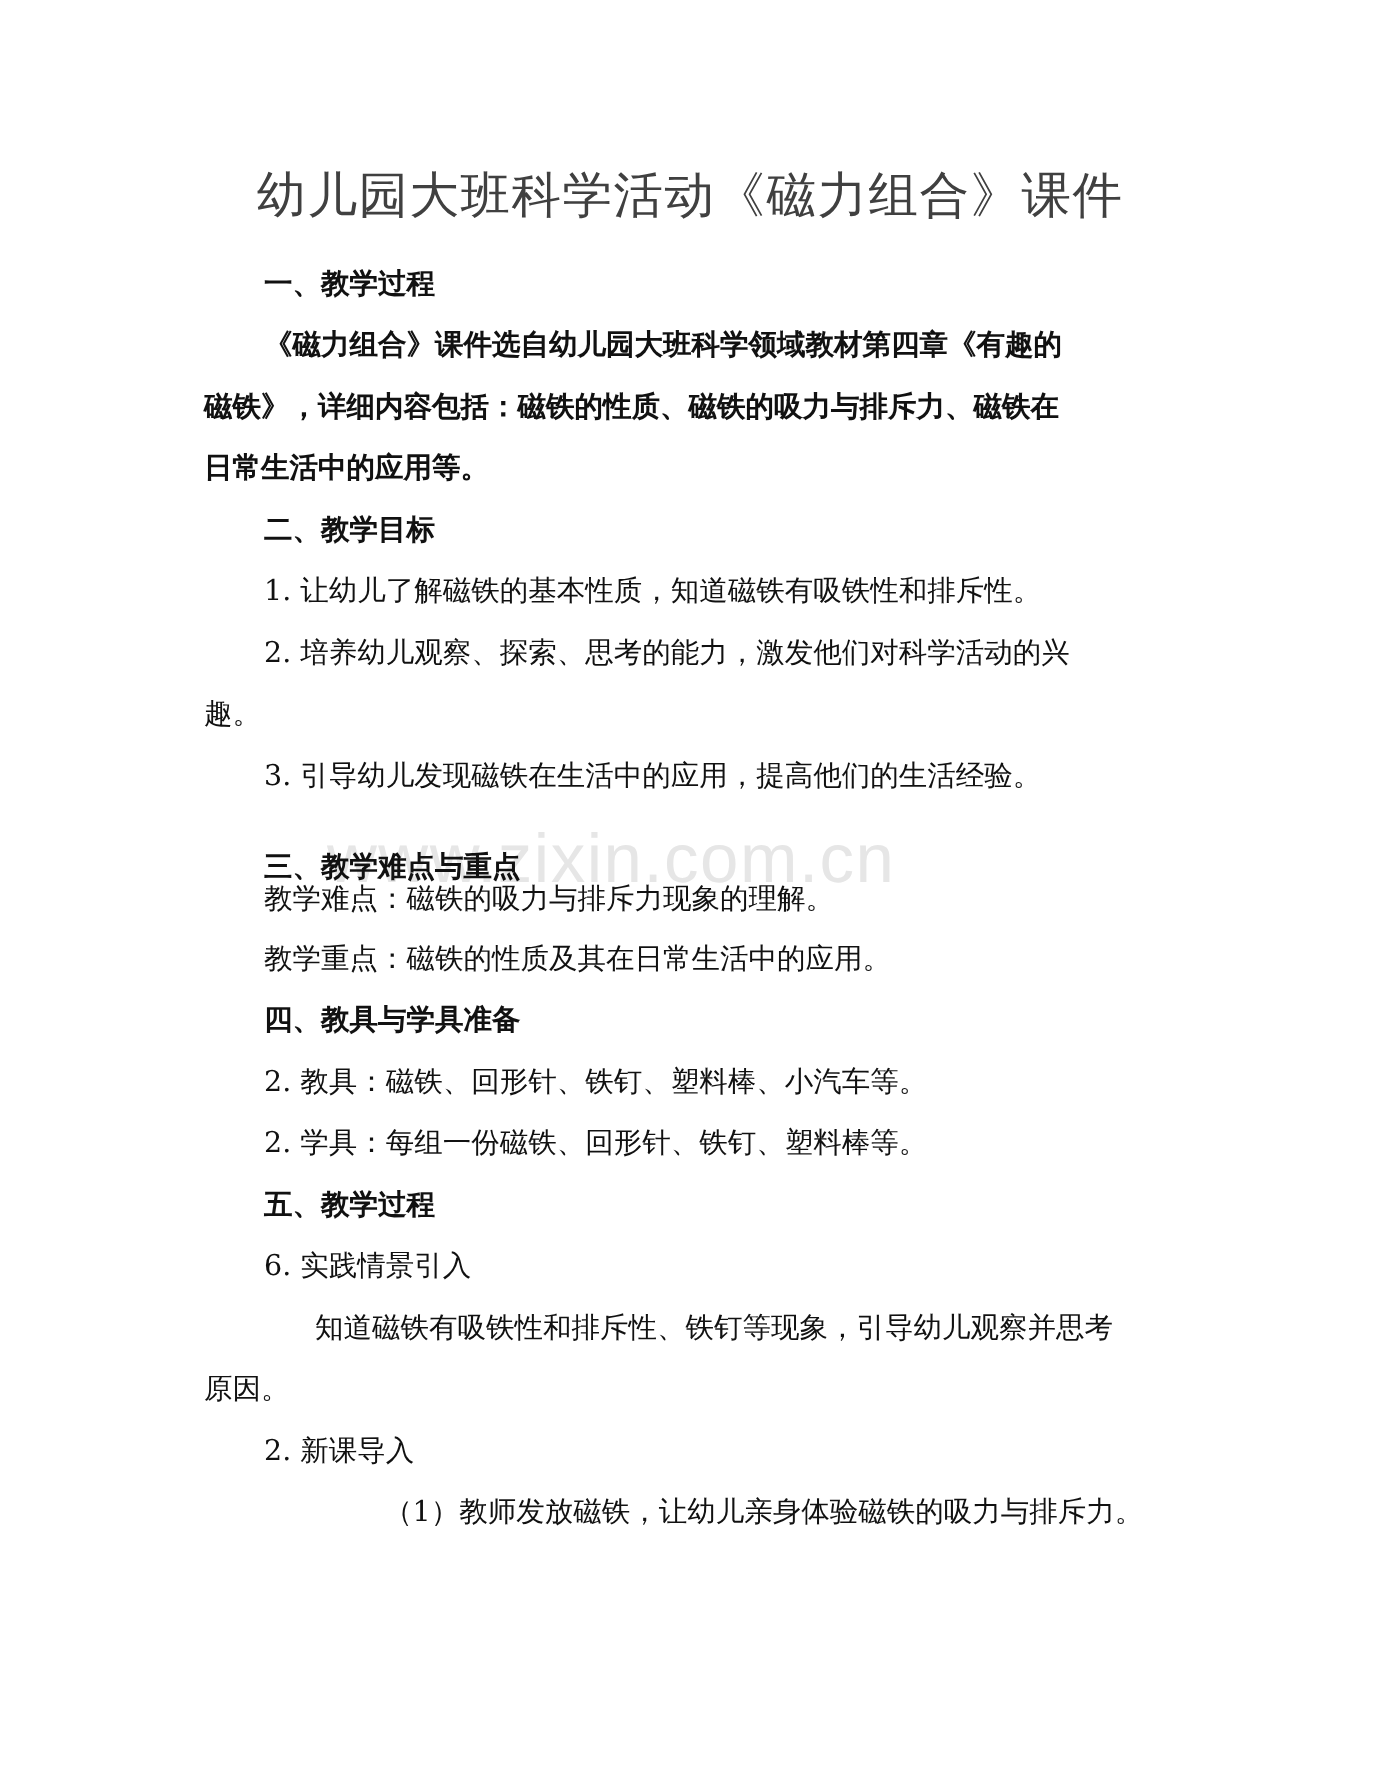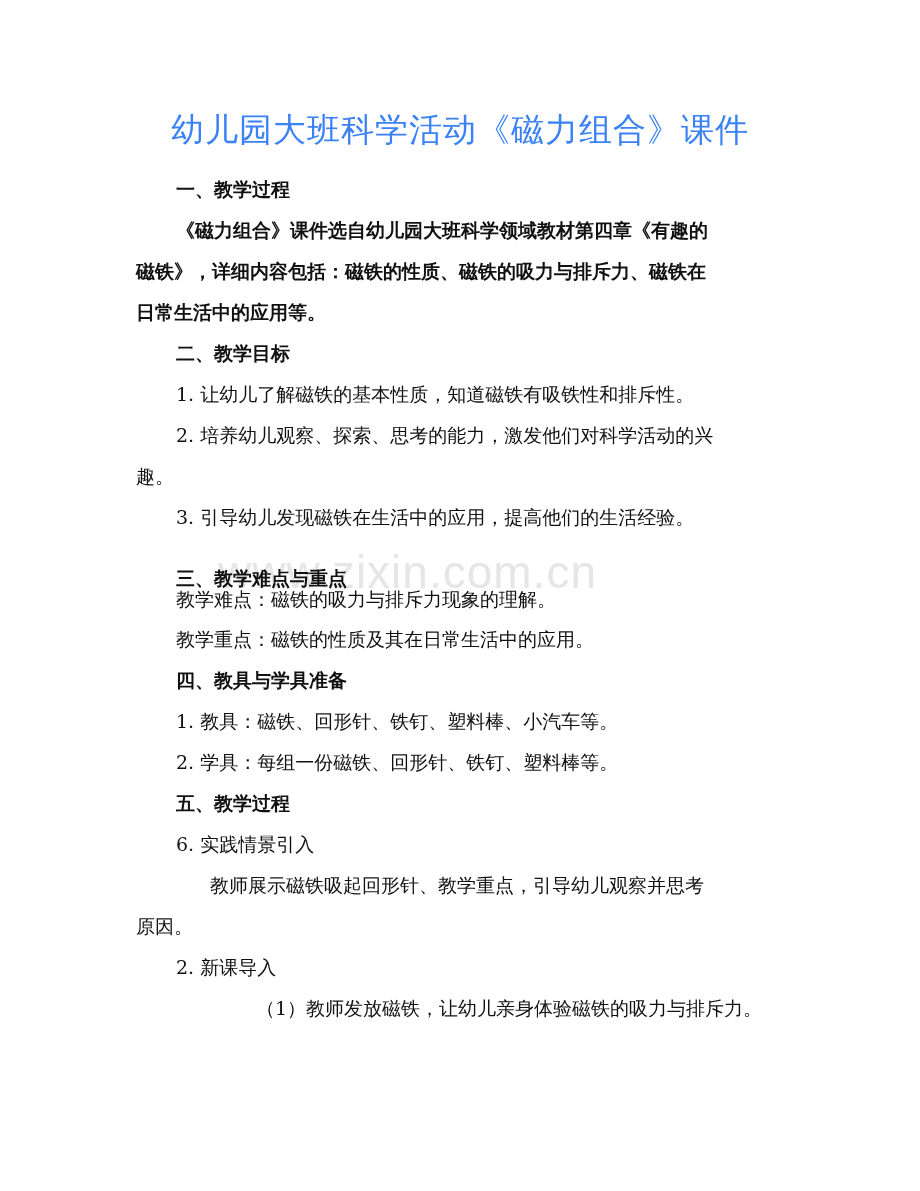--- a/index.html
+++ b/index.html
@@ -1,20 +1,20 @@
 <!DOCTYPE html>
 <html><head>
 <meta charset="utf-8">
 <style>
   html, body { margin: 0; padding: 0; background: #ffffff; }
   body { width: 920px; height: 1191px; position: relative; overflow: hidden;
          font-family: "DejaVu Serif", "Liberation Serif", serif; color: #111; }
   .page { position: absolute; left: 0; top: 0; width: 920px; height: 1191px; }
   .title { position: absolute; left: 0; width: 920px; top: 108px; text-align: center;
-           font-family: "DejaVu Sans", "Liberation Sans", sans-serif; font-size: 33px; font-weight: normal; color: #3b82f6; letter-spacing: 1px; }
+           font-family: "DejaVu Sans", "Liberation Sans", sans-serif; font-size: 33px; font-weight: normal; color: #404040; letter-spacing: 1px; }
   .line { position: absolute; font-size: 19px; white-space: nowrap; line-height: 24px; }
   .h { font-family: "DejaVu Sans", "Liberation Sans", sans-serif; font-weight: bold; }
   .bold { font-family: "DejaVu Sans", "Liberation Sans", sans-serif; font-weight: bold; }
   .watermark { position: absolute; left: 218px; top: 545px; font-family: "Liberation Sans", "DejaVu Sans", sans-serif;
                font-size: 46px; color: #e6e6e6; letter-spacing: 1px; z-index: 0; }
   .content { position: relative; z-index: 1; }
 </style>
 </head>
 <body>
 
@@ -33,23 +33,23 @@
     <div class="line" style="left:176px; top:382px;">1. 让幼儿了解磁铁的基本性质，知道磁铁有吸铁性和排斥性。</div>
     <div class="line" style="left:176px; top:423px;">2. 培养幼儿观察、探索、思考的能力，激发他们对科学活动的兴</div>
     <div class="line" style="left:136px; top:464px;">趣。</div>
     <div class="line" style="left:176px; top:505px;">3. 引导幼儿发现磁铁在生活中的应用，提高他们的生活经验。</div>
 
     <div class="line h" style="left:176px; top:566px;">三、教学难点与重点</div>
     <div class="line" style="left:176px; top:587px;">教学难点：磁铁的吸力与排斥力现象的理解。</div>
     <div class="line" style="left:176px; top:627px;text-align:right;">教学重点：磁铁的性质及其在日常生活中的应用。</div>
 
     <div class="line h" style="left:176px; top:668px;">四、教具与学具准备</div>
-    <div class="line" style="left:176px; top:709px;">1. 教具：磁铁、回形针、铁钉、塑料棒、小汽车等。</div>
+    <div class="line" style="left:176px; top:709px;">2. 教具：磁铁、回形针、铁钉、塑料棒、小汽车等。</div>
     <div class="line" style="left:176px; top:750px;">2. 学具：每组一份磁铁、回形针、铁钉、塑料棒等。</div>
 
     <div class="line h" style="left:176px; top:791px;">五、教学过程</div>
     <div class="line" style="left:176px; top:832px;">6. 实践情景引入</div>
-    <div class="line" style="left:210px; top:873px;">教师展示磁铁吸起回形针、教学重点，引导幼儿观察并思考</div>
+    <div class="line" style="left:210px; top:873px;">知道磁铁有吸铁性和排斥性、铁钉等现象，引导幼儿观察并思考</div>
     <div class="line" style="left:136px; top:914px;">原因。</div>
     <div class="line" style="left:176px; top:955px;">2. 新课导入</div>
     <div class="line" style="left:216px; top:996px;margin-left:40px;">（1）教师发放磁铁，让幼儿亲身体验磁铁的吸力与排斥力。</div>
   </div>
 </div>
 
 </body></html>

